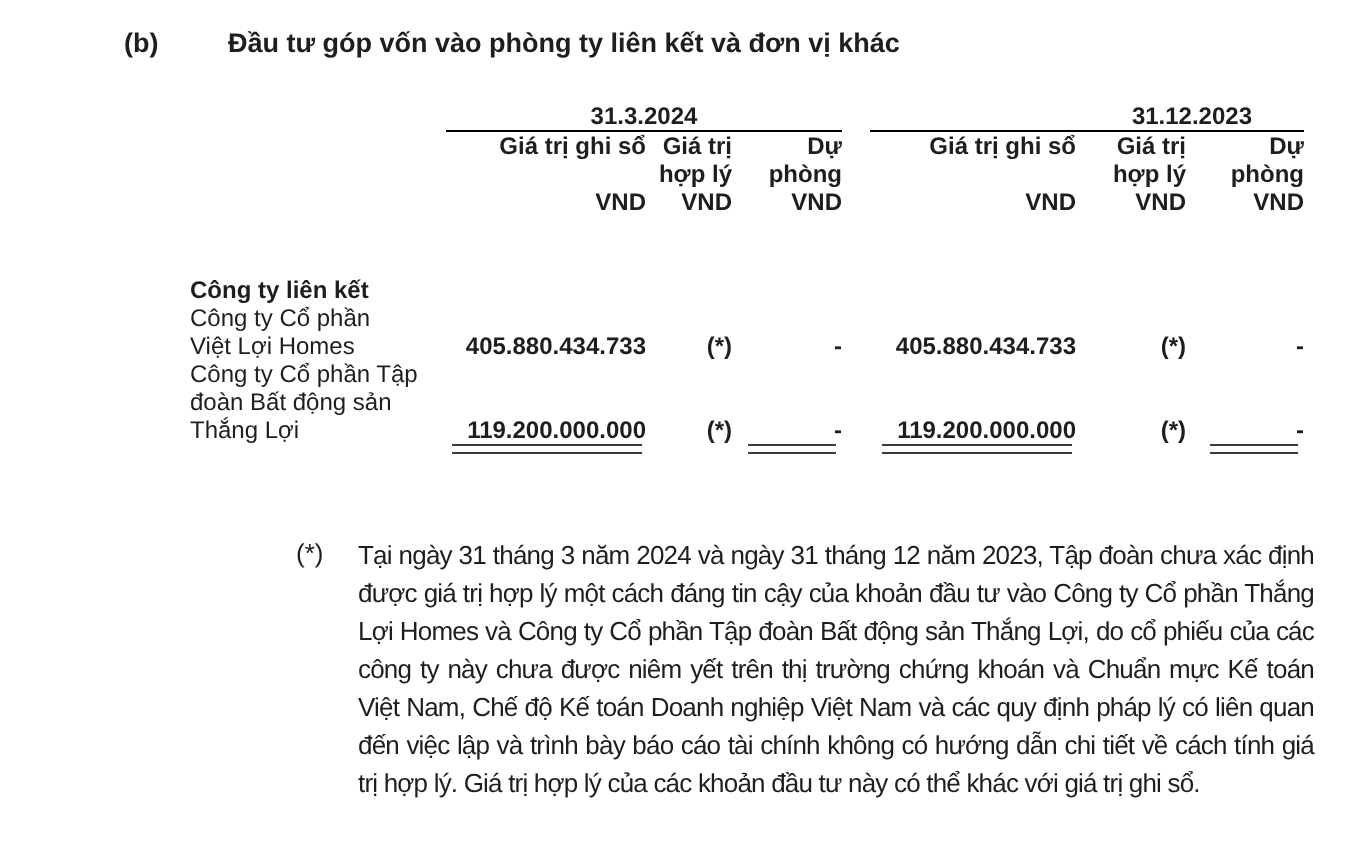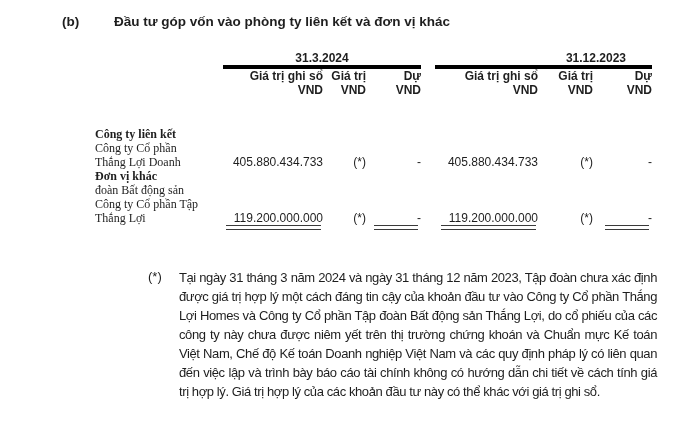--- a/index.html
+++ b/index.html
@@ -24,32 +24,32 @@
   table.fin{
     position:absolute;left:95px;top:46px;
     border-collapse:collapse;table-layout:fixed;
     width:557px;font-size:12px;
   }
   table.fin td{
     padding:0;margin:0;vertical-align:bottom;
     white-space:nowrap;line-height:14px;overflow:hidden;
   }
   td.period{
-    border-bottom:4px solid #000000;
+    border-bottom:1px solid #000000;
     font-weight:bold;text-align:center;
     height:19px;vertical-align:top;
   }
   td.period.p2{text-align:right;padding-right:26px;margin-top:37px;}
   .hd td{font-weight:bold;line-height:14px;}
-  .num{text-align:right;}
+  .num{text-align:right;font-weight:bold;}
   .dash{padding-right:8px;}
   .b{font-weight:bold;}
   .spacer td{height:30px;}
   .body td{line-height:14.5px;}
-  .lbl{text-align:left;font-family:Liberation Serif, serif;}
+  .lbl{text-align:left;}
   .ind0{padding-left:2px;}
   .ind1{padding-left:4px;}
   .ind2{padding-left:9px;}
   .rules td{padding-top:4px;}
   .dbl{
     height:3px;
     border-top:1px solid #3a3a3a;
     border-bottom:1px solid #3a3a3a;
   }
   .dbl-num{width:95px;margin-left:auto;margin-right:2px;}
@@ -99,20 +99,30 @@
       <td></td>
       <td class="num">Giá trị ghi sổ</td>
       <td class="num">Giá trị</td>
       <td class="num">Dự</td>
       <td></td>
       <td class="num">Giá trị ghi sổ</td>
       <td class="num">Giá trị</td>
       <td class="num">Dự</td>
     </tr>
 
+    <tr class="hd">
+      <td></td>
+      <td class="num"></td>
+      <td class="num">hợp lý</td>
+      <td class="num">phòng</td>
+      <td></td>
+      <td class="num"></td>
+      <td class="num">hợp lý</td>
+      <td class="num">phòng</td>
+    </tr>
 
     <tr class="hd">
       <td></td>
       <td class="num">VND</td>
       <td class="num">VND</td>
       <td class="num">VND</td>
       <td></td>
       <td class="num">VND</td>
       <td class="num">VND</td>
       <td class="num">VND</td>
@@ -122,38 +132,35 @@
           <td colspan="8"></td>
         </tr>
 
     <tr class="body">
       <td class="lbl b ind0" colspan="8">Công ty liên kết</td>
     </tr>
     <tr class="body">
       <td class="lbl ind1" colspan="8">Công ty Cổ phần</td>
     </tr>
     <tr class="body">
-      <td class="lbl ind2">Thắng Lợi Doanh</td>
+      <td class="lbl ind2">Việt Lợi Homes</td>
       <td class="num">405.880.434.733</td>
       <td class="num">(*)</td>
       <td class="num dash">-</td>
       <td></td>
       <td class="num">405.880.434.733</td>
       <td class="num">(*)</td>
       <td class="num dash">-</td>
     </tr>
 
     <tr class="body">
-      <td class="lbl b ind0" colspan="8">Đơn vị khác</td>
+      <td class="lbl ind1" colspan="8">Công ty Cổ phần Tập</td>
     </tr>
     <tr class="body">
       <td class="lbl ind2" colspan="8">đoàn Bất động sản</td>
-    </tr>
-    <tr class="body">
-      <td class="lbl ind1" colspan="8">Công ty Cổ phần Tập</td>
     </tr>
     <tr class="body">
       <td class="lbl ind2">Thắng Lợi</td>
       <td class="num">119.200.000.000</td>
       <td class="num">(*)</td>
       <td class="num dash">-</td>
       <td></td>
       <td class="num">119.200.000.000</td>
       <td class="num">(*)</td>
       <td class="num dash">-</td>

